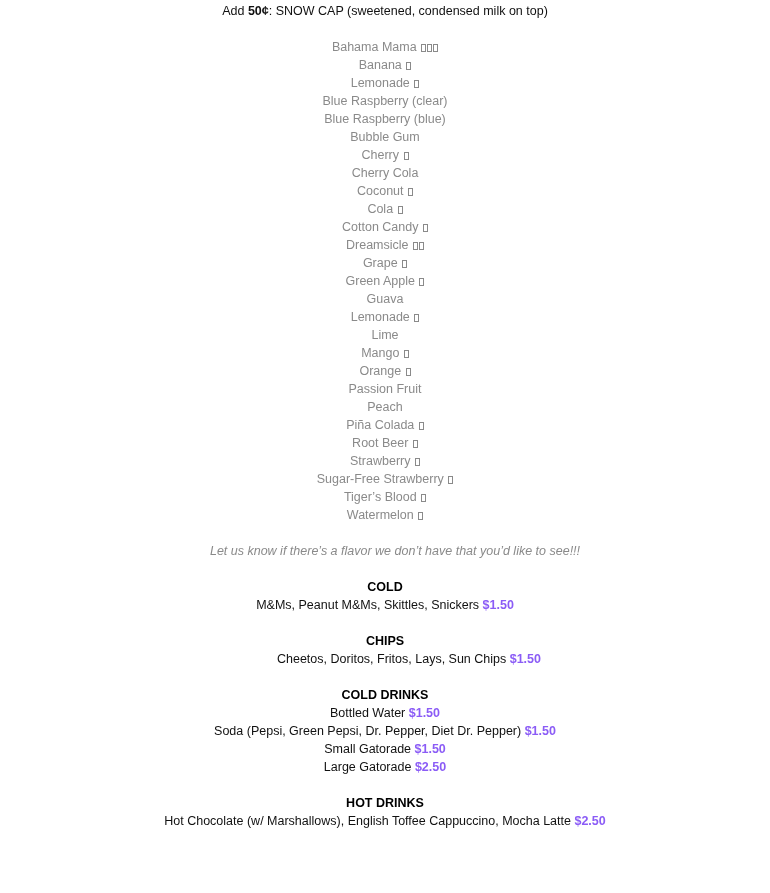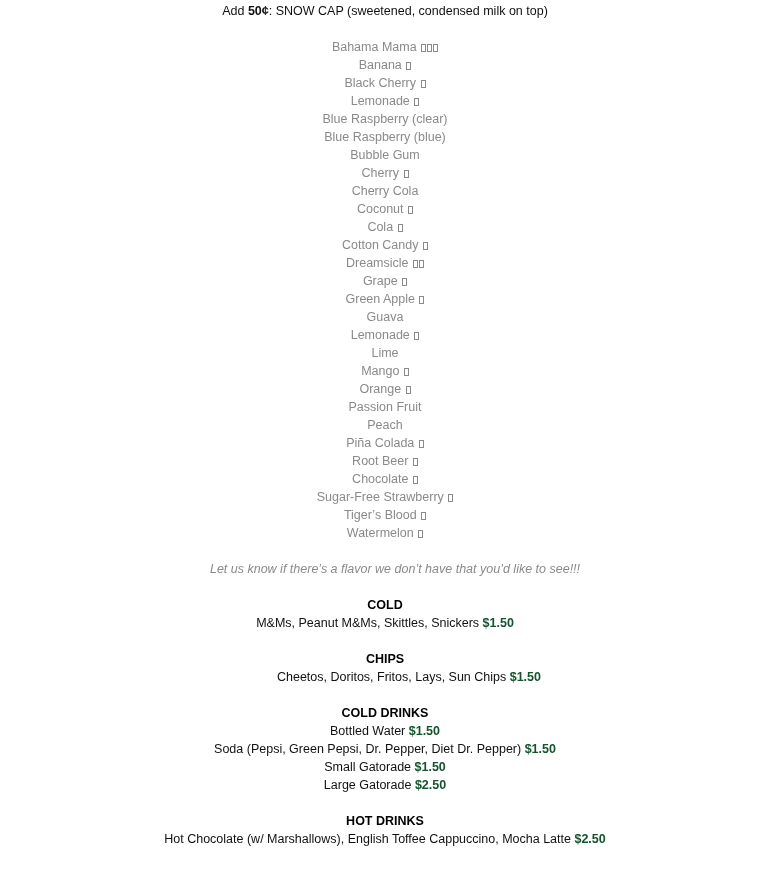--- a/index.html
+++ b/index.html
@@ -46,39 +46,38 @@
       color: #8a8a8a;
       font-style: italic;
       padding-left: 20px;
     }
     .heading {
       font-weight: bold;
       color: #000000;
     }
     .price {
       font-weight: bold;
-      color: #14532d;
+      color: #8b5cf6;
     }
     b { font-weight: bold; }
   </style>
 </head>
 <body>
 
 <div class="page">
 
   <div class="line">
     <span>Add </span><b>50¢</b><span>: SNOW CAP (sweetened, condensed milk on top)</span>
   </div>
 
   <div class="gap"></div>
 
   <div id="flavor-list">
       <div class="line flavor"><span>Bahama Mama</span> <span class="tofu"></span><span class="tofu"></span><span class="tofu"></span></div>
       <div class="line flavor"><span>Banana</span> <span class="tofu"></span></div>
-      <div class="line flavor"><span>Black Cherry</span> <span class="tofu"></span></div>
       <div class="line flavor"><span>Lemonade</span> <span class="tofu"></span></div>
       <div class="line flavor"><span>Blue Raspberry (clear)</span></div>
       <div class="line flavor"><span>Blue Raspberry (blue)</span></div>
       <div class="line flavor"><span>Bubble Gum</span></div>
       <div class="line flavor"><span>Cherry</span> <span class="tofu"></span></div>
       <div class="line flavor"><span>Cherry Cola</span></div>
       <div class="line flavor"><span>Coconut</span> <span class="tofu"></span></div>
       <div class="line flavor"><span>Cola</span> <span class="tofu"></span></div>
       <div class="line flavor"><span>Cotton Candy</span> <span class="tofu"></span></div>
       <div class="line flavor"><span>Dreamsicle</span> <span class="tofu"></span><span class="tofu"></span></div>
@@ -86,21 +85,21 @@
       <div class="line flavor"><span>Green Apple</span> <span class="tofu"></span></div>
       <div class="line flavor"><span>Guava</span></div>
       <div class="line flavor"><span>Lemonade</span> <span class="tofu"></span></div>
       <div class="line flavor"><span>Lime</span></div>
       <div class="line flavor"><span>Mango</span> <span class="tofu"></span></div>
       <div class="line flavor"><span>Orange</span> <span class="tofu"></span></div>
       <div class="line flavor"><span>Passion Fruit</span></div>
       <div class="line flavor"><span>Peach</span></div>
       <div class="line flavor"><span>Piña Colada</span> <span class="tofu"></span></div>
       <div class="line flavor"><span>Root Beer</span> <span class="tofu"></span></div>
-      <div class="line flavor"><span>Chocolate</span> <span class="tofu"></span></div>
+      <div class="line flavor"><span>Strawberry</span> <span class="tofu"></span></div>
       <div class="line flavor"><span>Sugar-Free Strawberry</span> <span class="tofu"></span></div>
       <div class="line flavor"><span>Tiger’s Blood</span> <span class="tofu"></span></div>
       <div class="line flavor"><span>Watermelon</span> <span class="tofu"></span></div>
     </div>
 
   <div class="gap"></div>
 
   <div class="line note">Let us know if there’s a flavor we don’t have that you’d like to see!!!</div>
 
   <div id="sections">

